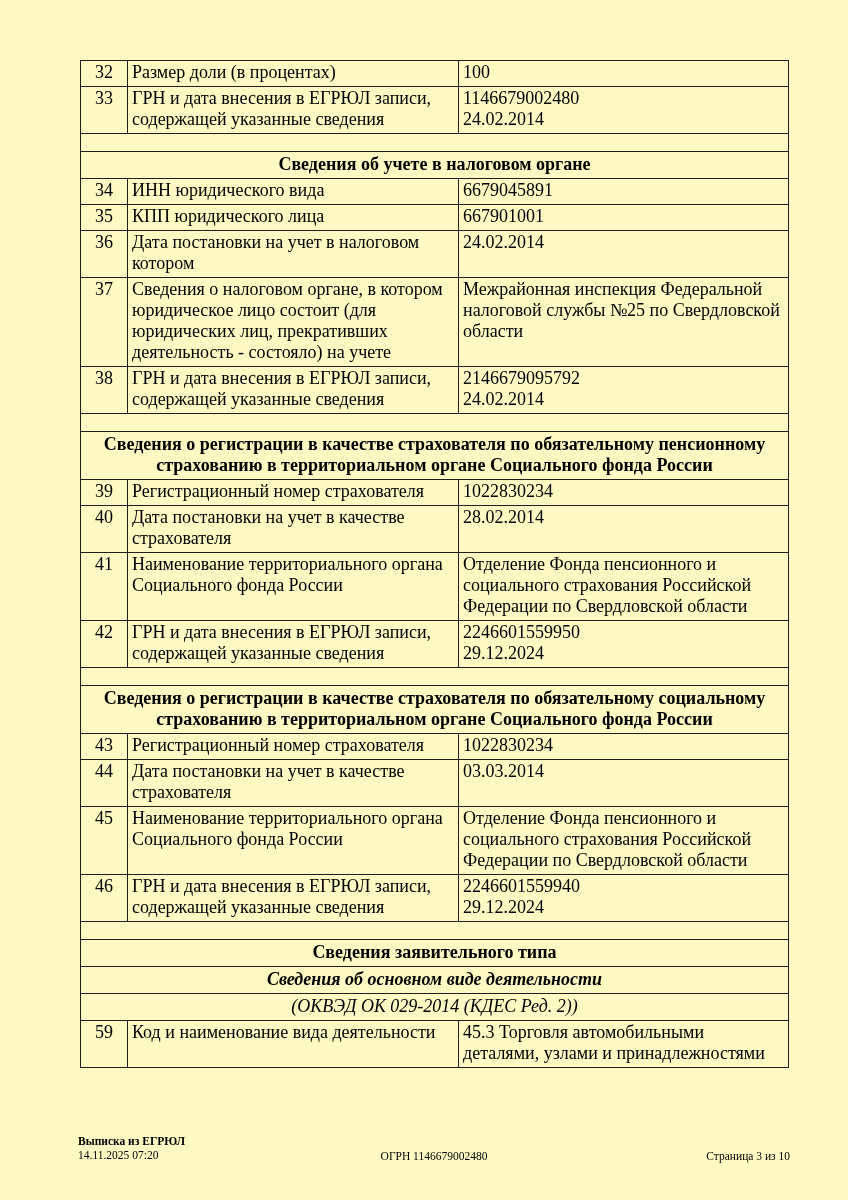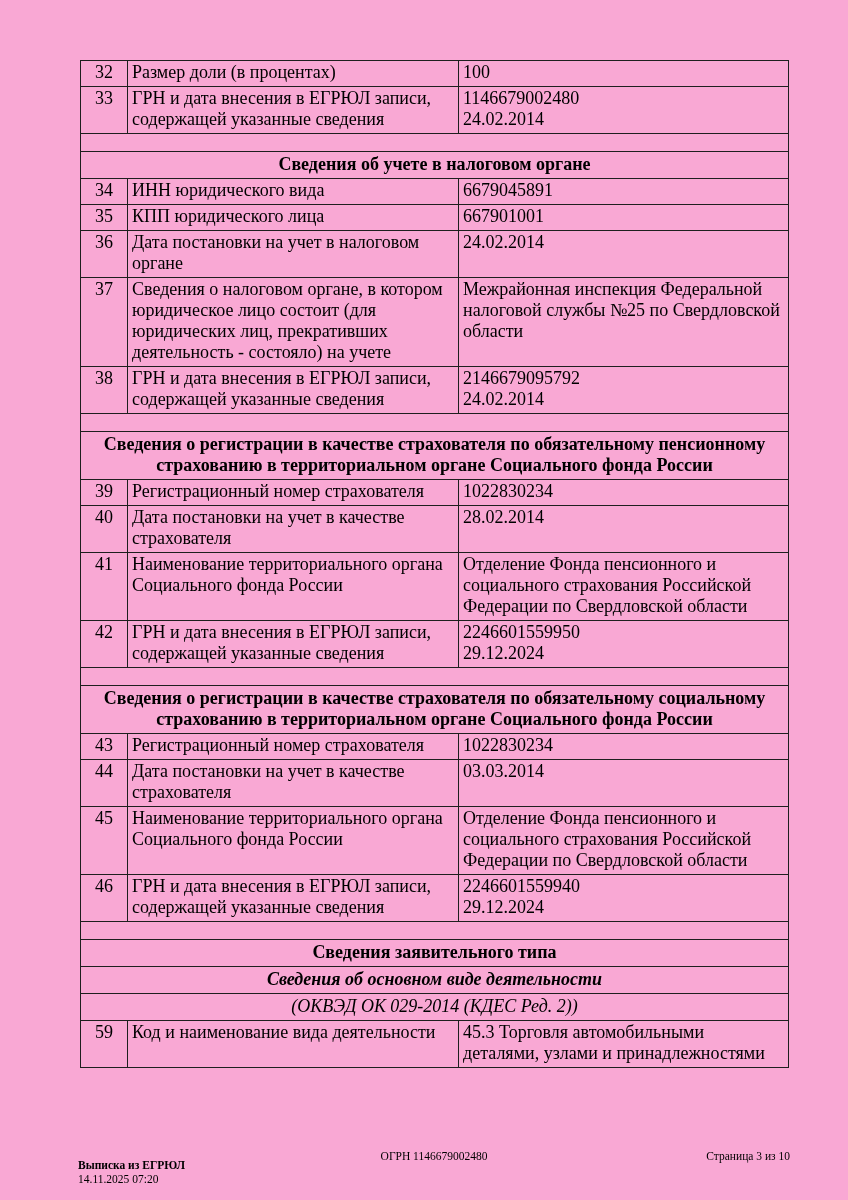--- a/index.html
+++ b/index.html
@@ -5,21 +5,21 @@
   * { margin: 0; padding: 0; box-sizing: border-box; }
   html, body { background: #ffffff; }
   body {
     width: 848px; height: 1200px;
     font-family: "Liberation Serif", serif;
     color: #000;
   }
   .page {
     position: relative;
     width: 848px; height: 1200px;
-    background: #f9a8d4;
+    background: #fef9c3;
     overflow: hidden;
   }
   table.doc {
     position: absolute;
     left: 80px; top: 60px;
     width: 708px;
     border-collapse: collapse;
     table-layout: fixed;
   }
   table.doc td {
@@ -40,21 +40,21 @@
   tr.section-row.bold-italic td { font-style: italic; margin-top: 32px; }
   tr.section-row.italic td { font-style: italic; font-weight: normal; }
   tr.spacer-row td { height: 18px; padding: 0; }
   .footer {
     position: absolute;
     left: 78px; right: 58px; top: 1135px;
     height: 29px;
     font-size: 11.5px;
     line-height: 13.5px;
   }
-  .footer-left { position: absolute; left: 0; top: 0; margin-top: 24px; }
+  .footer-left { position: absolute; left: 0; top: 0; }
   .footer-left .l1 { font-weight: bold; }
   .footer-center { position: absolute; left: 50%; transform: translateX(-50%); bottom: 1px; }
   .footer-right { position: absolute; right: 0; bottom: 1px; }
 </style>
 </head>
 <body>
 
 <div class="page">
 
   <table class="doc">
@@ -86,21 +86,21 @@
     <td class="cell-label">ИНН юридического вида</td>
     <td class="cell-value">6679045891</td>
   </tr>
         <tr class="data-row">
     <td class="cell-num">35</td>
     <td class="cell-label">КПП юридического лица</td>
     <td class="cell-value">667901001</td>
   </tr>
         <tr class="data-row">
     <td class="cell-num">36</td>
-    <td class="cell-label">Дата постановки на учет в налоговом органе</td>
+    <td class="cell-label">Дата постановки на учет в налоговом котором</td>
     <td class="cell-value">24.02.2014</td>
   </tr>
         <tr class="data-row">
     <td class="cell-num">37</td>
     <td class="cell-label">Сведения о налоговом органе, в котором юридическое лицо состоит (для юридических лиц, прекративших деятельность - состояло) на учете</td>
     <td class="cell-value">Межрайонная инспекция Федеральной налоговой службы №25 по Свердловской области</td>
   </tr>
         <tr class="data-row">
     <td class="cell-num">38</td>
     <td class="cell-label">ГРН и дата внесения в ЕГРЮЛ записи, содержащей указанные сведения</td>

